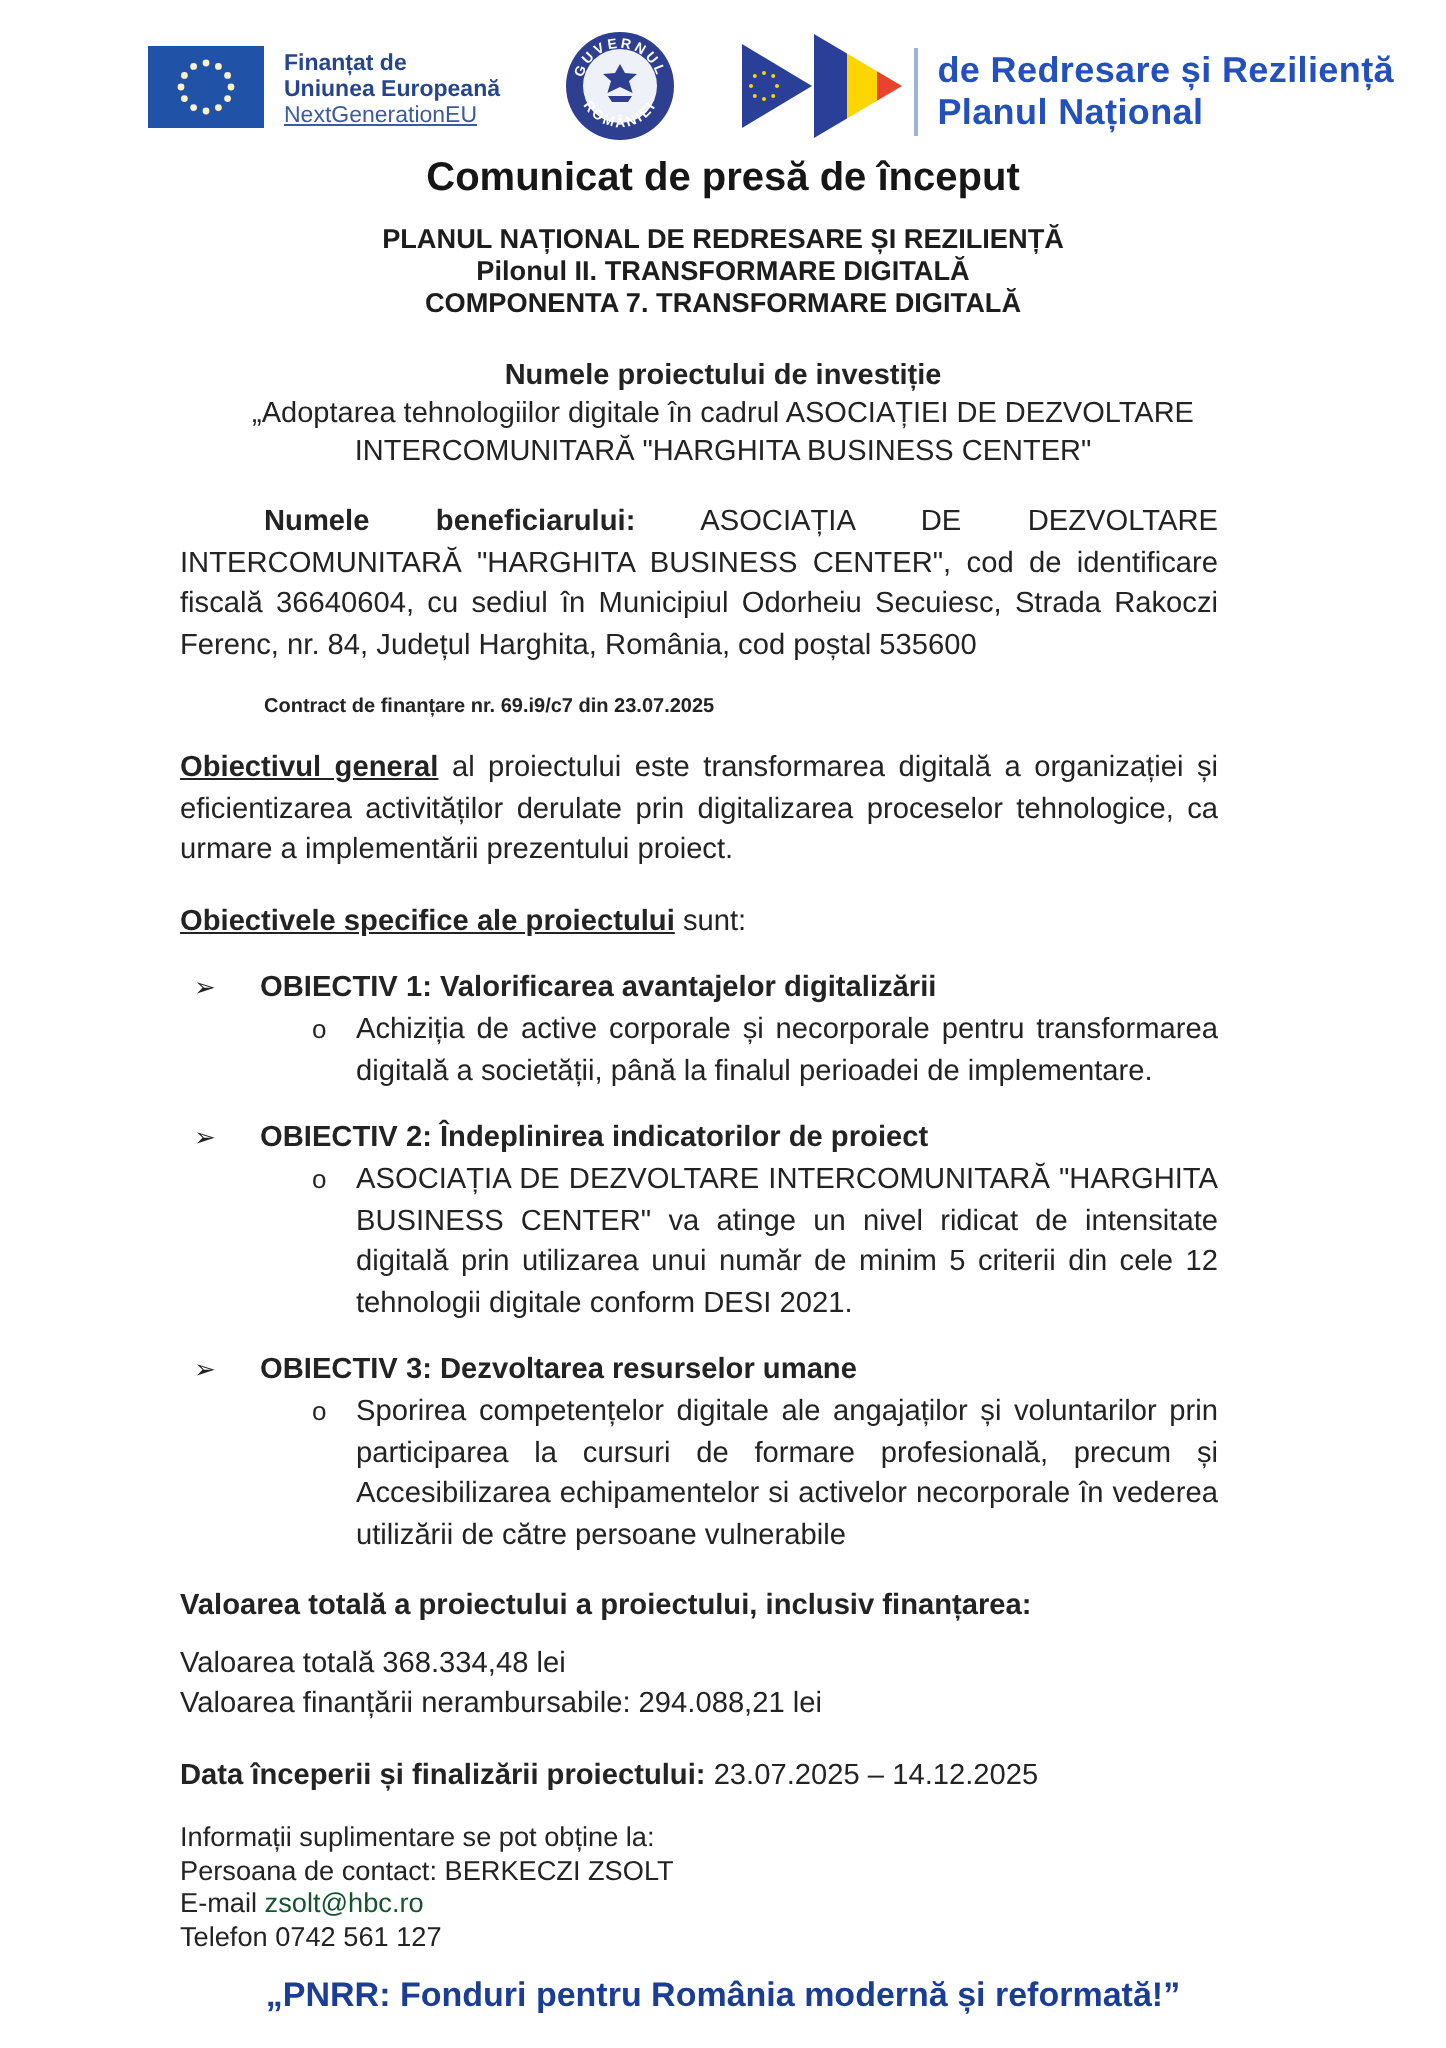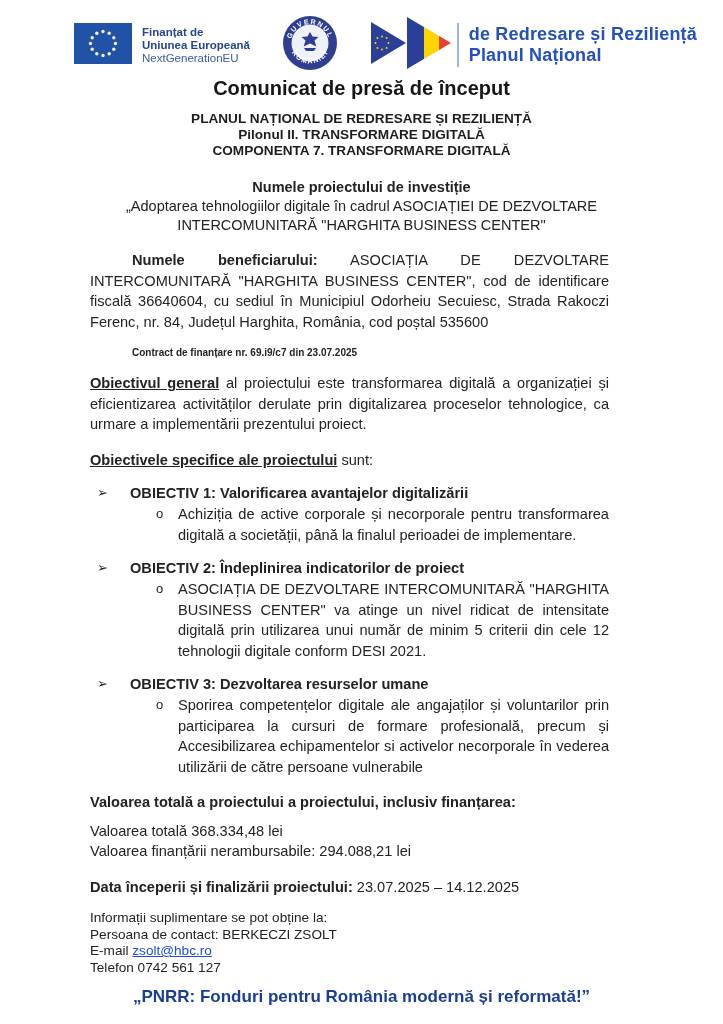--- a/index.html
+++ b/index.html
@@ -6,21 +6,21 @@
   .page{
     width:723px;height:1024px;overflow:hidden;background:#ffffff;
     font-family:"Liberation Sans","DejaVu Sans",sans-serif;
     color:#232323;position:relative;
   }
   
   .header{display:flex;align-items:center;padding:14px 26px 0 74px;}
   .eu-logo{display:flex;align-items:center;gap:10px;}
   .eu-text{font-size:11.5px;line-height:13px;color:#26458c;}
   .eu-text .b{font-weight:bold;}
-  .eu-text .ngeu{color:#3a5ba0;font-weight:normal;}
+  .eu-text .ngeu{color:#3a5ba0;font-weight:normal;text-decoration:underline;}
   .header-spacer{flex:1;}
   .pnrr-logo{display:flex;align-items:center;}
   .pnrr-divider{width:2px;height:44px;background:#9db3d8;margin:0 10px 0 6px;}
   .pnrr-text{font-size:18px;line-height:21px;font-weight:bold;color:#2350bd;letter-spacing:.2px;}
   
   .doc-title{text-align:center;font-size:20px;font-weight:bold;color:#161616;margin-top:1px;}
   .program{ text-align:center;font-size:13.6px;line-height:16px;font-weight:bold;color:#1d1d1d;margin-top:11px;}
   .proj-heading{text-align:center;font-size:14.5px;font-weight:bold;margin-top:20px;}
   .proj-name{text-align:center;font-size:14.5px;line-height:19px;margin:2px 70px 0 70px;}
   
@@ -34,21 +34,21 @@
   
   .obj{margin-top:13px;}
   .obj-title{display:flex;font-size:14.6px;font-weight:bold;padding-left:7px;line-height:20px;}
   .obj-bullet{width:33px;font-weight:normal;font-size:13px;flex:none;}
   .obj-detail{display:flex;padding-left:66px;font-size:14.6px;line-height:20.5px;margin-top:1px;}
   .sub-bullet{width:22px;flex:none;font-size:13px;}
   .obj-detail .txt{flex:1;text-align:justify;}
   
   .vals{font-size:14.6px;line-height:20.5px;margin-top:8px;}
   .contact{font-size:13.6px;line-height:16.5px;margin-top:13px;}
-  a.link{color:#1d4ed8;text-decoration:underline;cursor:pointer;}
+  a.link{color:#14532d;cursor:pointer;}
   
   .slogan{text-align:center;font-size:17px;font-weight:bold;color:#1b3e94;margin-top:11px;}
 </style>
 </head>
 <body>
 
 <div class="page">
 
   <div class="header">
     <div class="eu-logo">

